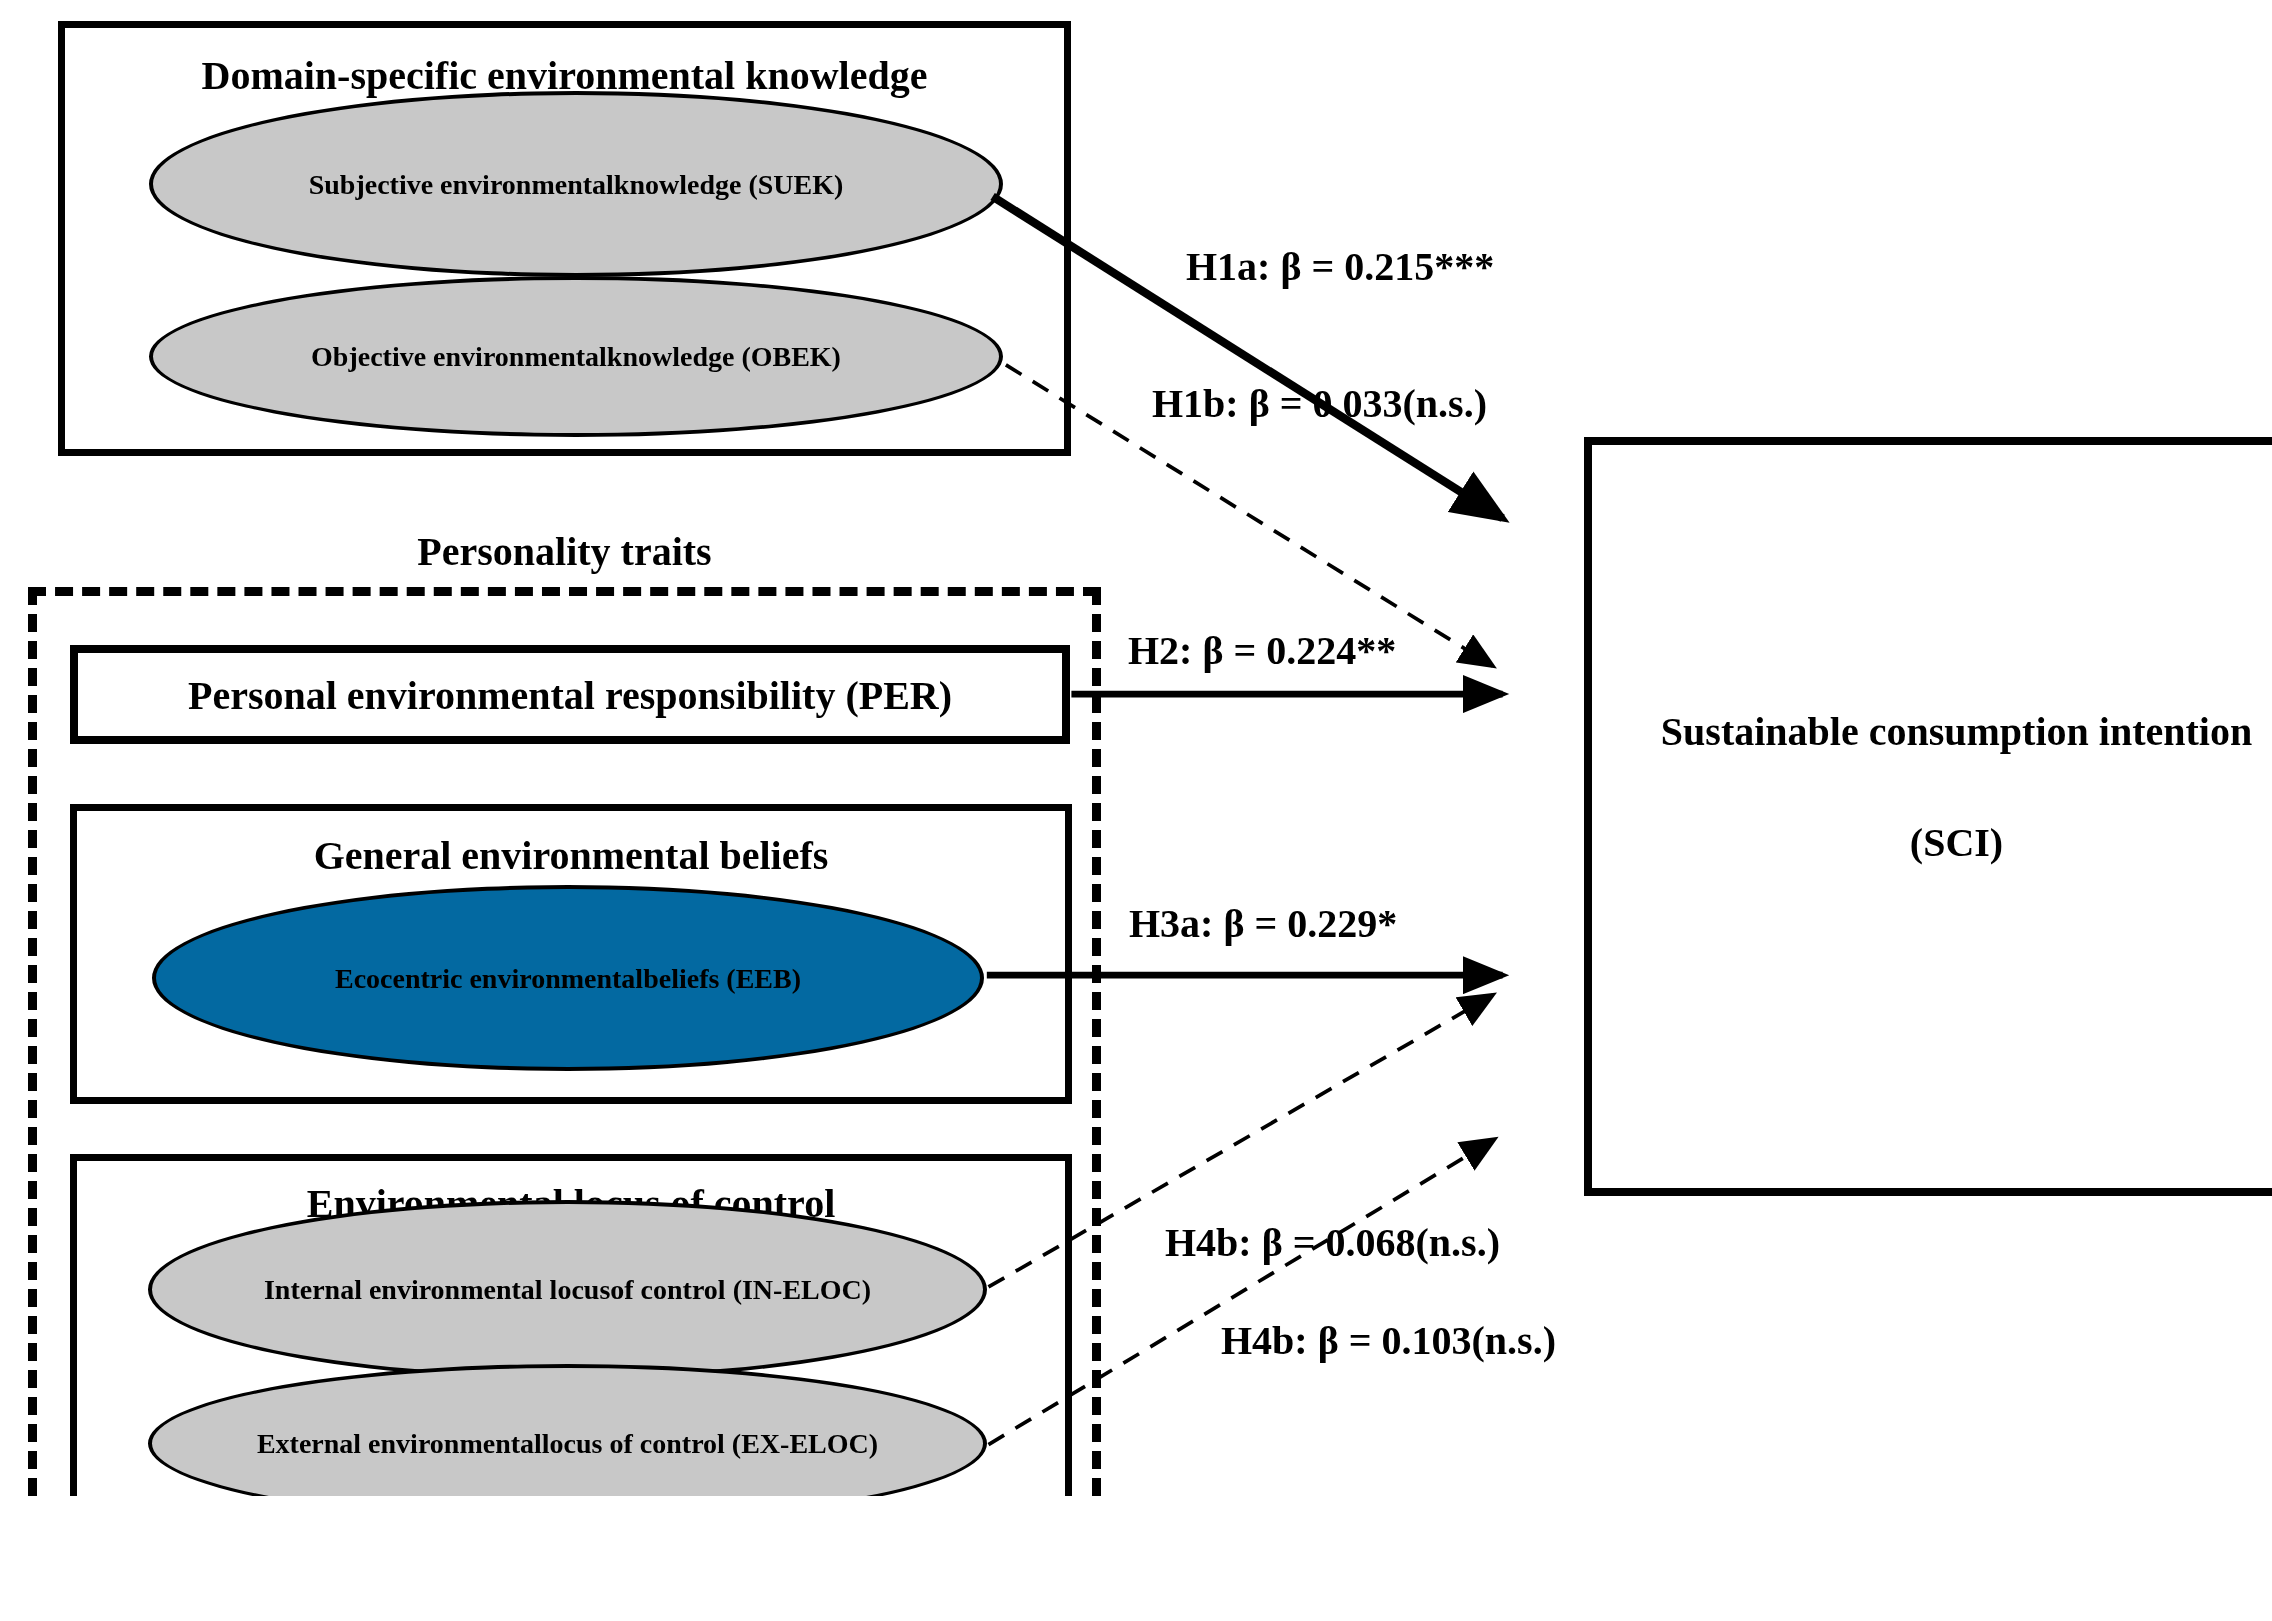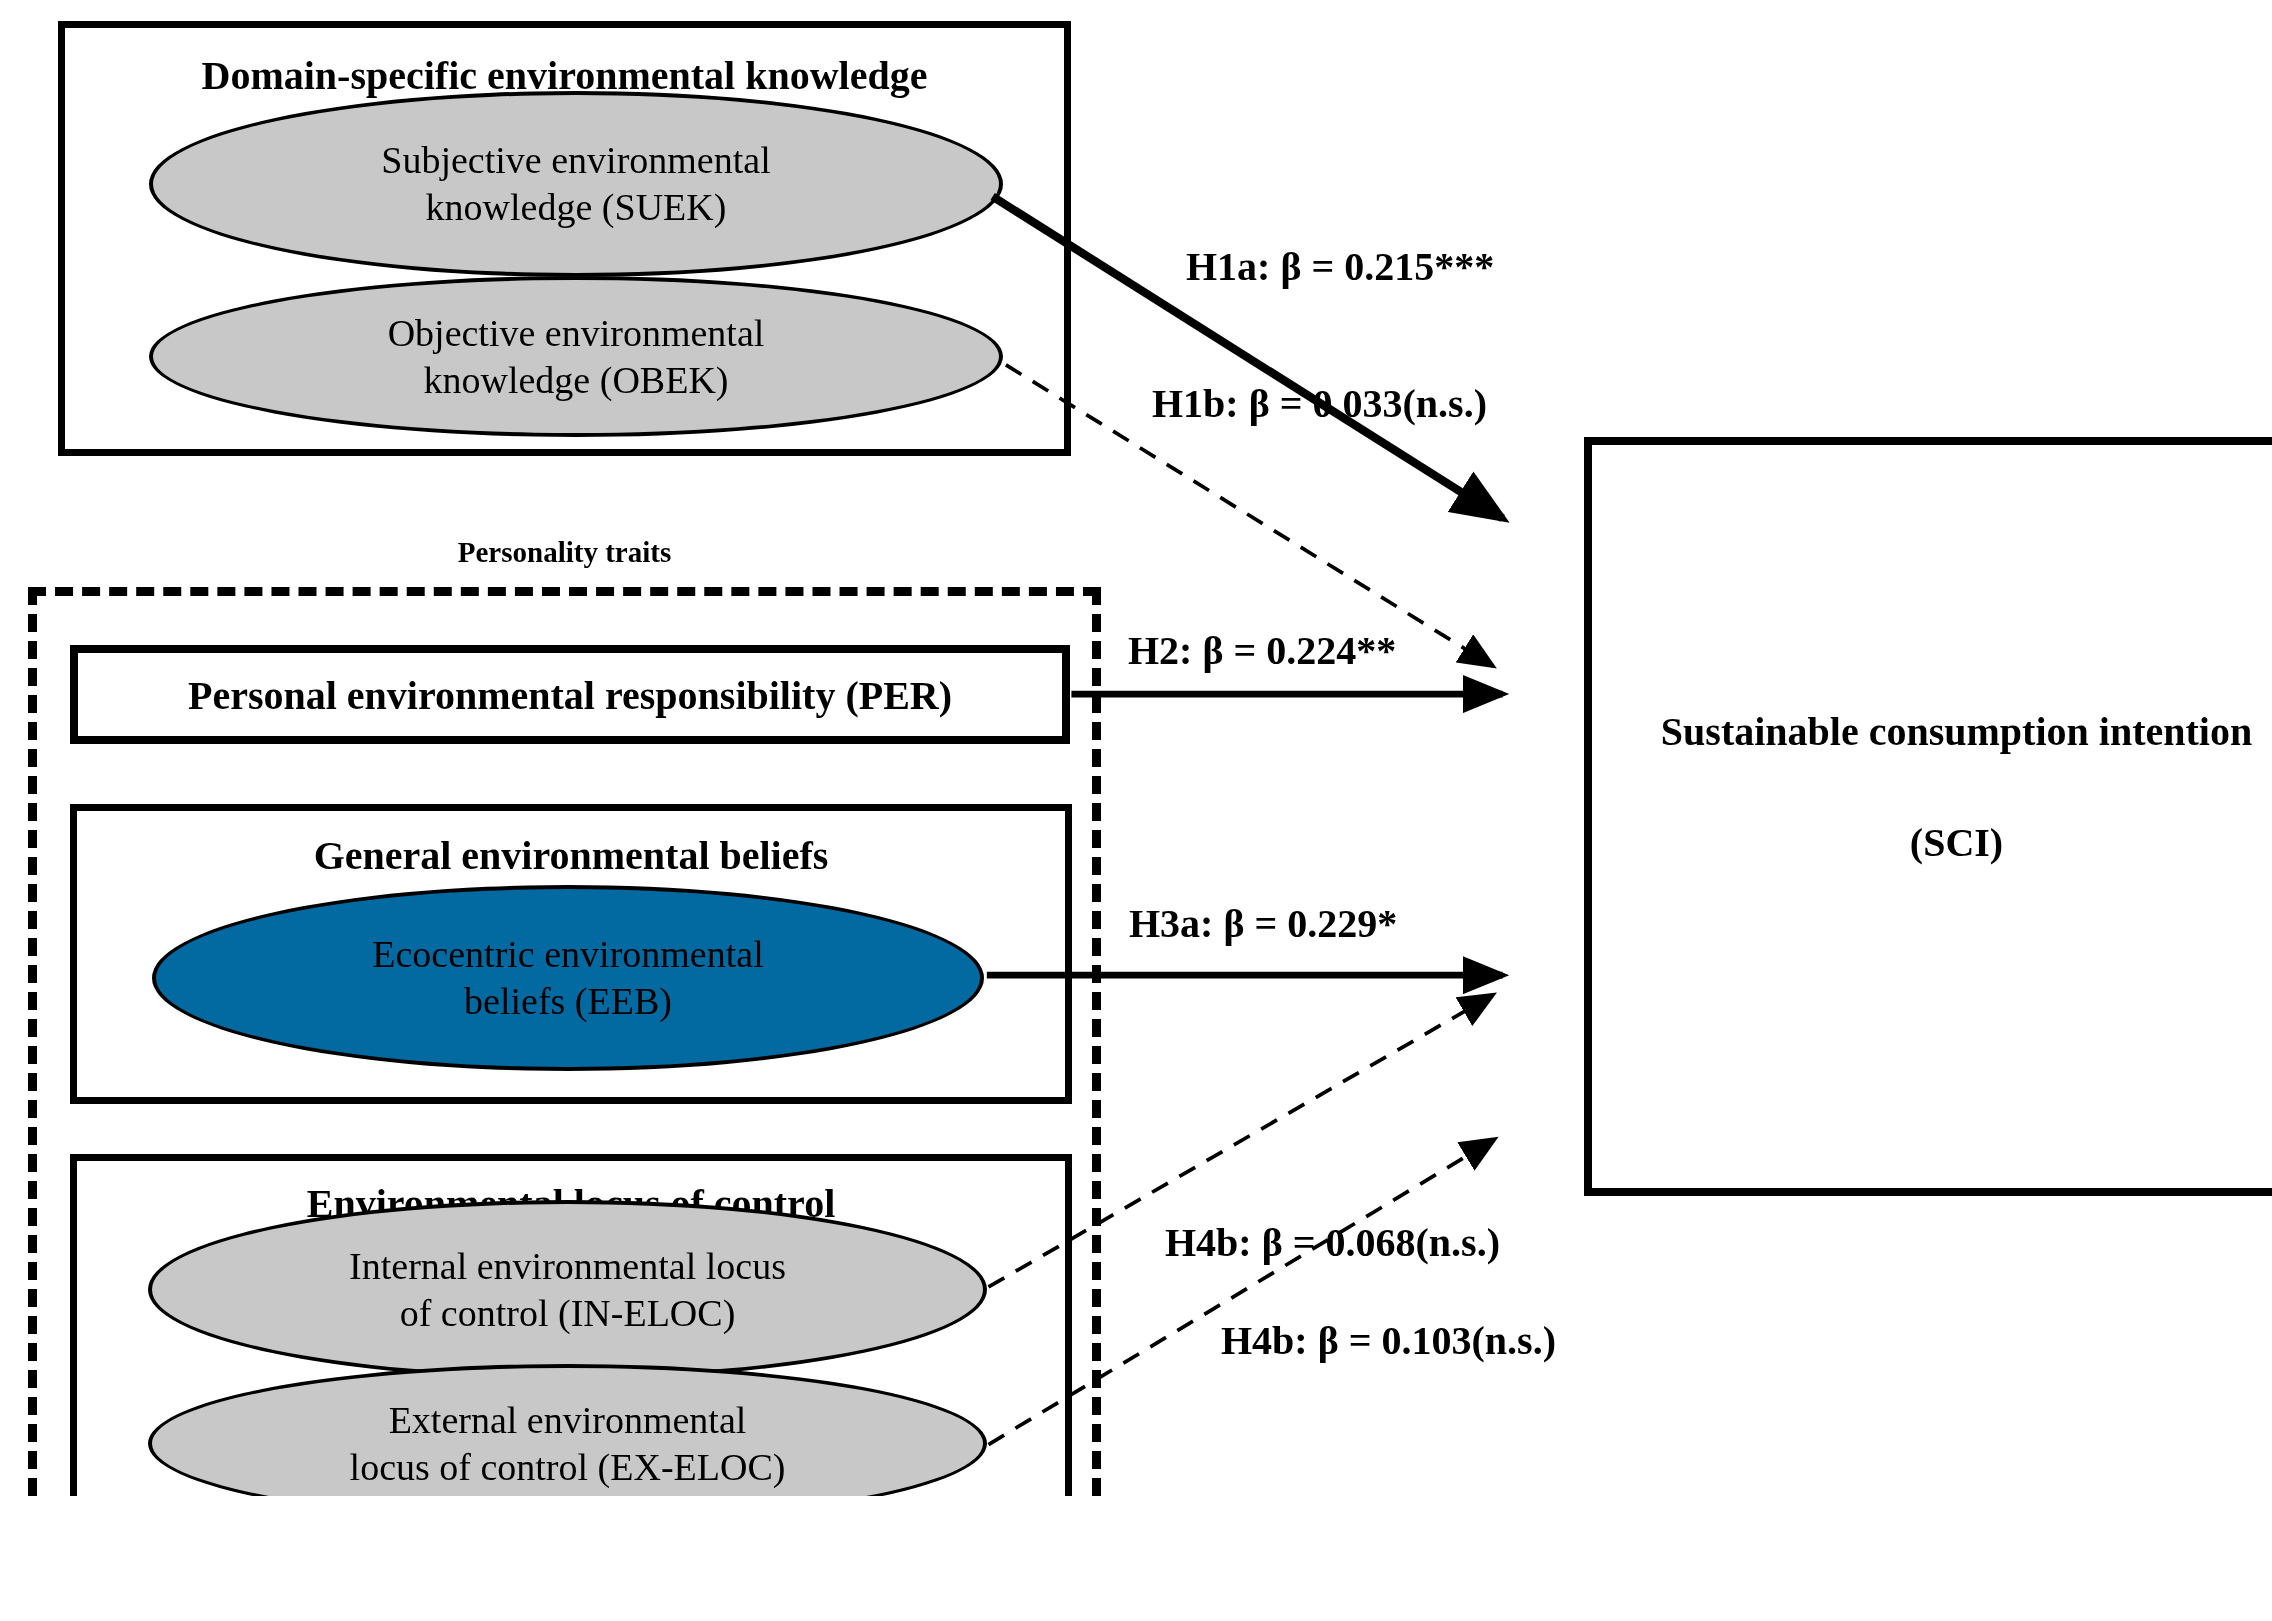--- a/index.html
+++ b/index.html
@@ -13,26 +13,26 @@
   }
   .box{position:absolute;border:7.5px solid #000;background:#fff;box-sizing:border-box;}
   .box.thick{border-width:8.3px;}
   .dashedbox{position:absolute;border:9px dashed #000;background:transparent;box-sizing:border-box;}
   .boxtitle{
     position:absolute;left:0;right:0;text-align:center;
     font-weight:bold;font-size:40px;line-height:46px;white-space:nowrap;
   }
   .ellipse{
     position:absolute;border:4.1px solid #000;border-radius:50%;
-    display:flex;flex-direction:column;align-items:center;justify-content:center;
+    display:flex;flex-direction:row;align-items:center;justify-content:center;
     box-sizing:border-box;text-align:center;
-    font-size:38px;line-height:47px;
+    font-size:28px;line-height:47px;font-weight:bold;
   }
   .freetitle{
-    position:absolute;text-align:center;font-weight:bold;font-size:29px;line-height:46px;white-space:nowrap;
+    position:absolute;text-align:center;font-weight:bold;font-size:40px;line-height:46px;white-space:nowrap;
   }
   .centerlabel{
     position:absolute;left:0;right:0;text-align:center;font-weight:bold;font-size:40px;line-height:46px;white-space:nowrap;
   }
   .hlabel{
     position:absolute;font-weight:bold;font-size:40px;line-height:46px;white-space:nowrap;
   }
   svg.arrows{position:absolute;left:0;top:0;width:2273px;height:1622px;pointer-events:none;}
 </style>
 </head>

